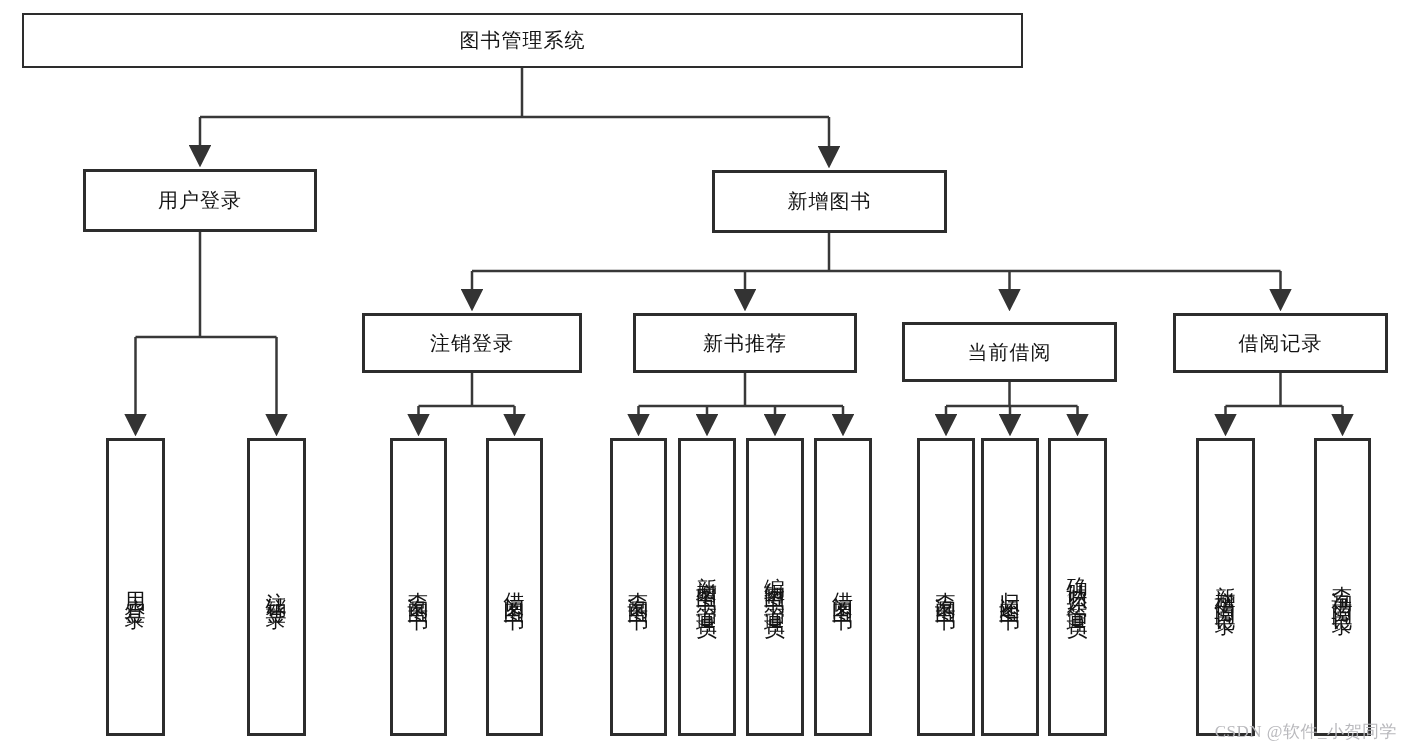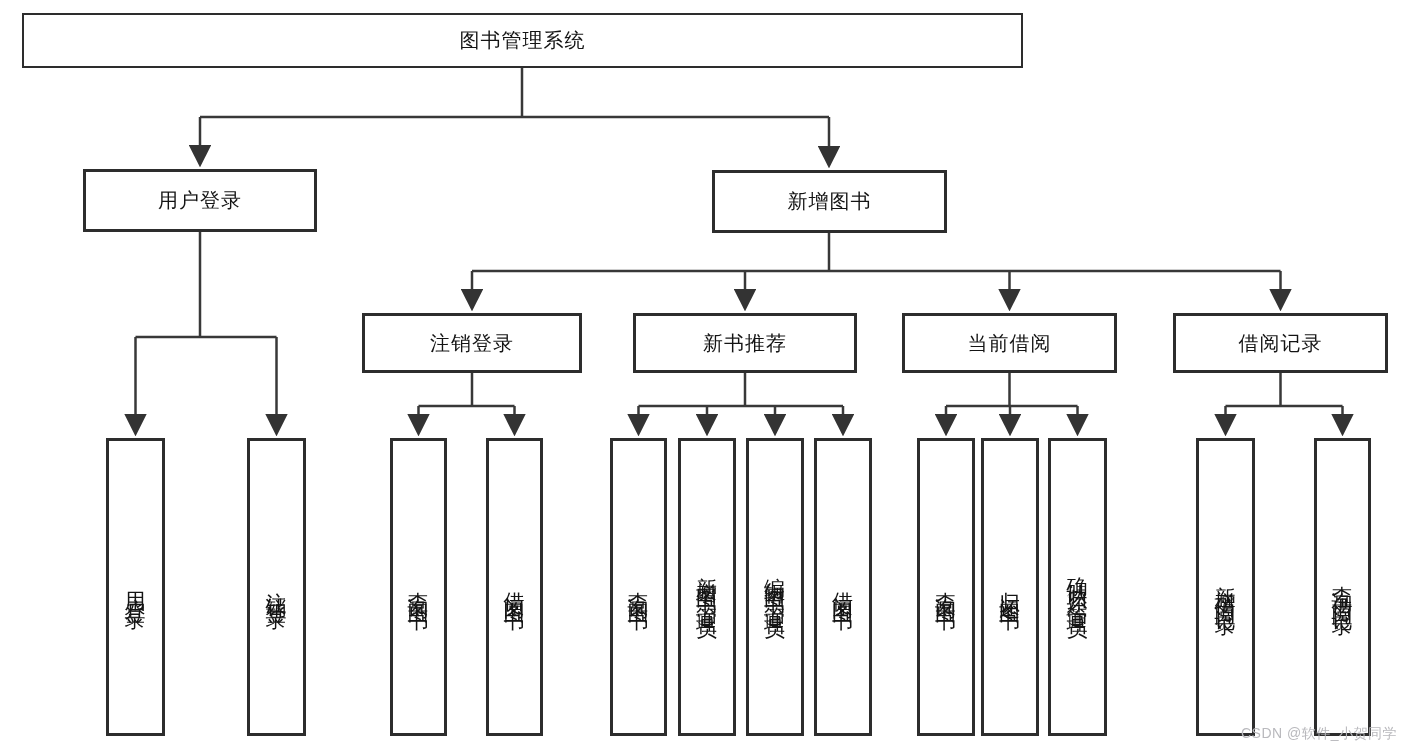--- a/index.html
+++ b/index.html
@@ -19,21 +19,21 @@
     border:3px solid #2d2d2d;box-sizing:border-box;
     display:flex;align-items:center;justify-content:center;
   }
   .vtext{
     writing-mode:vertical-rl;text-orientation:mixed;
     font-size:21px;color:#141414;letter-spacing:6px;line-height:1;
     white-space:nowrap;
   }
   .watermark{
     position:absolute;z-index:3;right:8px;bottom:4px;
-    font-size:14px;color:#b9b9bd;letter-spacing:0.5px;
+    font-size:17px;color:#b9b9bd;letter-spacing:0.5px;font-family:Liberation Serif, serif;
   }
 </style>
 </head>
 <body>
 
 <div id="canvas">
 
   <svg class="connectors" width="1405" height="747" viewBox="0 0 1405 747">
     <defs>
       <marker id="ah" viewBox="0 0 10 10" refX="8.5" refY="5" markerWidth="9" markerHeight="9" orient="auto-start-reverse">
@@ -85,21 +85,21 @@
   <div class="node" style="left:712px;top:170px;width:235px;height:63px;">
     <span>新增图书</span>
   </div>
 
   <div class="node" style="left:362px;top:313px;width:220px;height:60px;">
     <span>注销登录</span>
   </div>
   <div class="node" style="left:633px;top:313px;width:224px;height:60px;">
     <span>新书推荐</span>
   </div>
-  <div class="node" style="left:902px;top:313px;width:215px;height:60px;">
+  <div class="node" style="left:902px;top:322px;width:215px;height:60px;">
     <span>当前借阅</span>
   </div>
   <div class="node" style="left:1173px;top:313px;width:215px;height:60px;">
     <span>借阅记录</span>
   </div>
 
   <div class="vnode" style="left:106px;top:438px;width:59px;height:298px;">
     <span class="vtext">用户登录</span>
   </div>
   <div class="vnode" style="left:247px;top:438px;width:59px;height:298px;">

